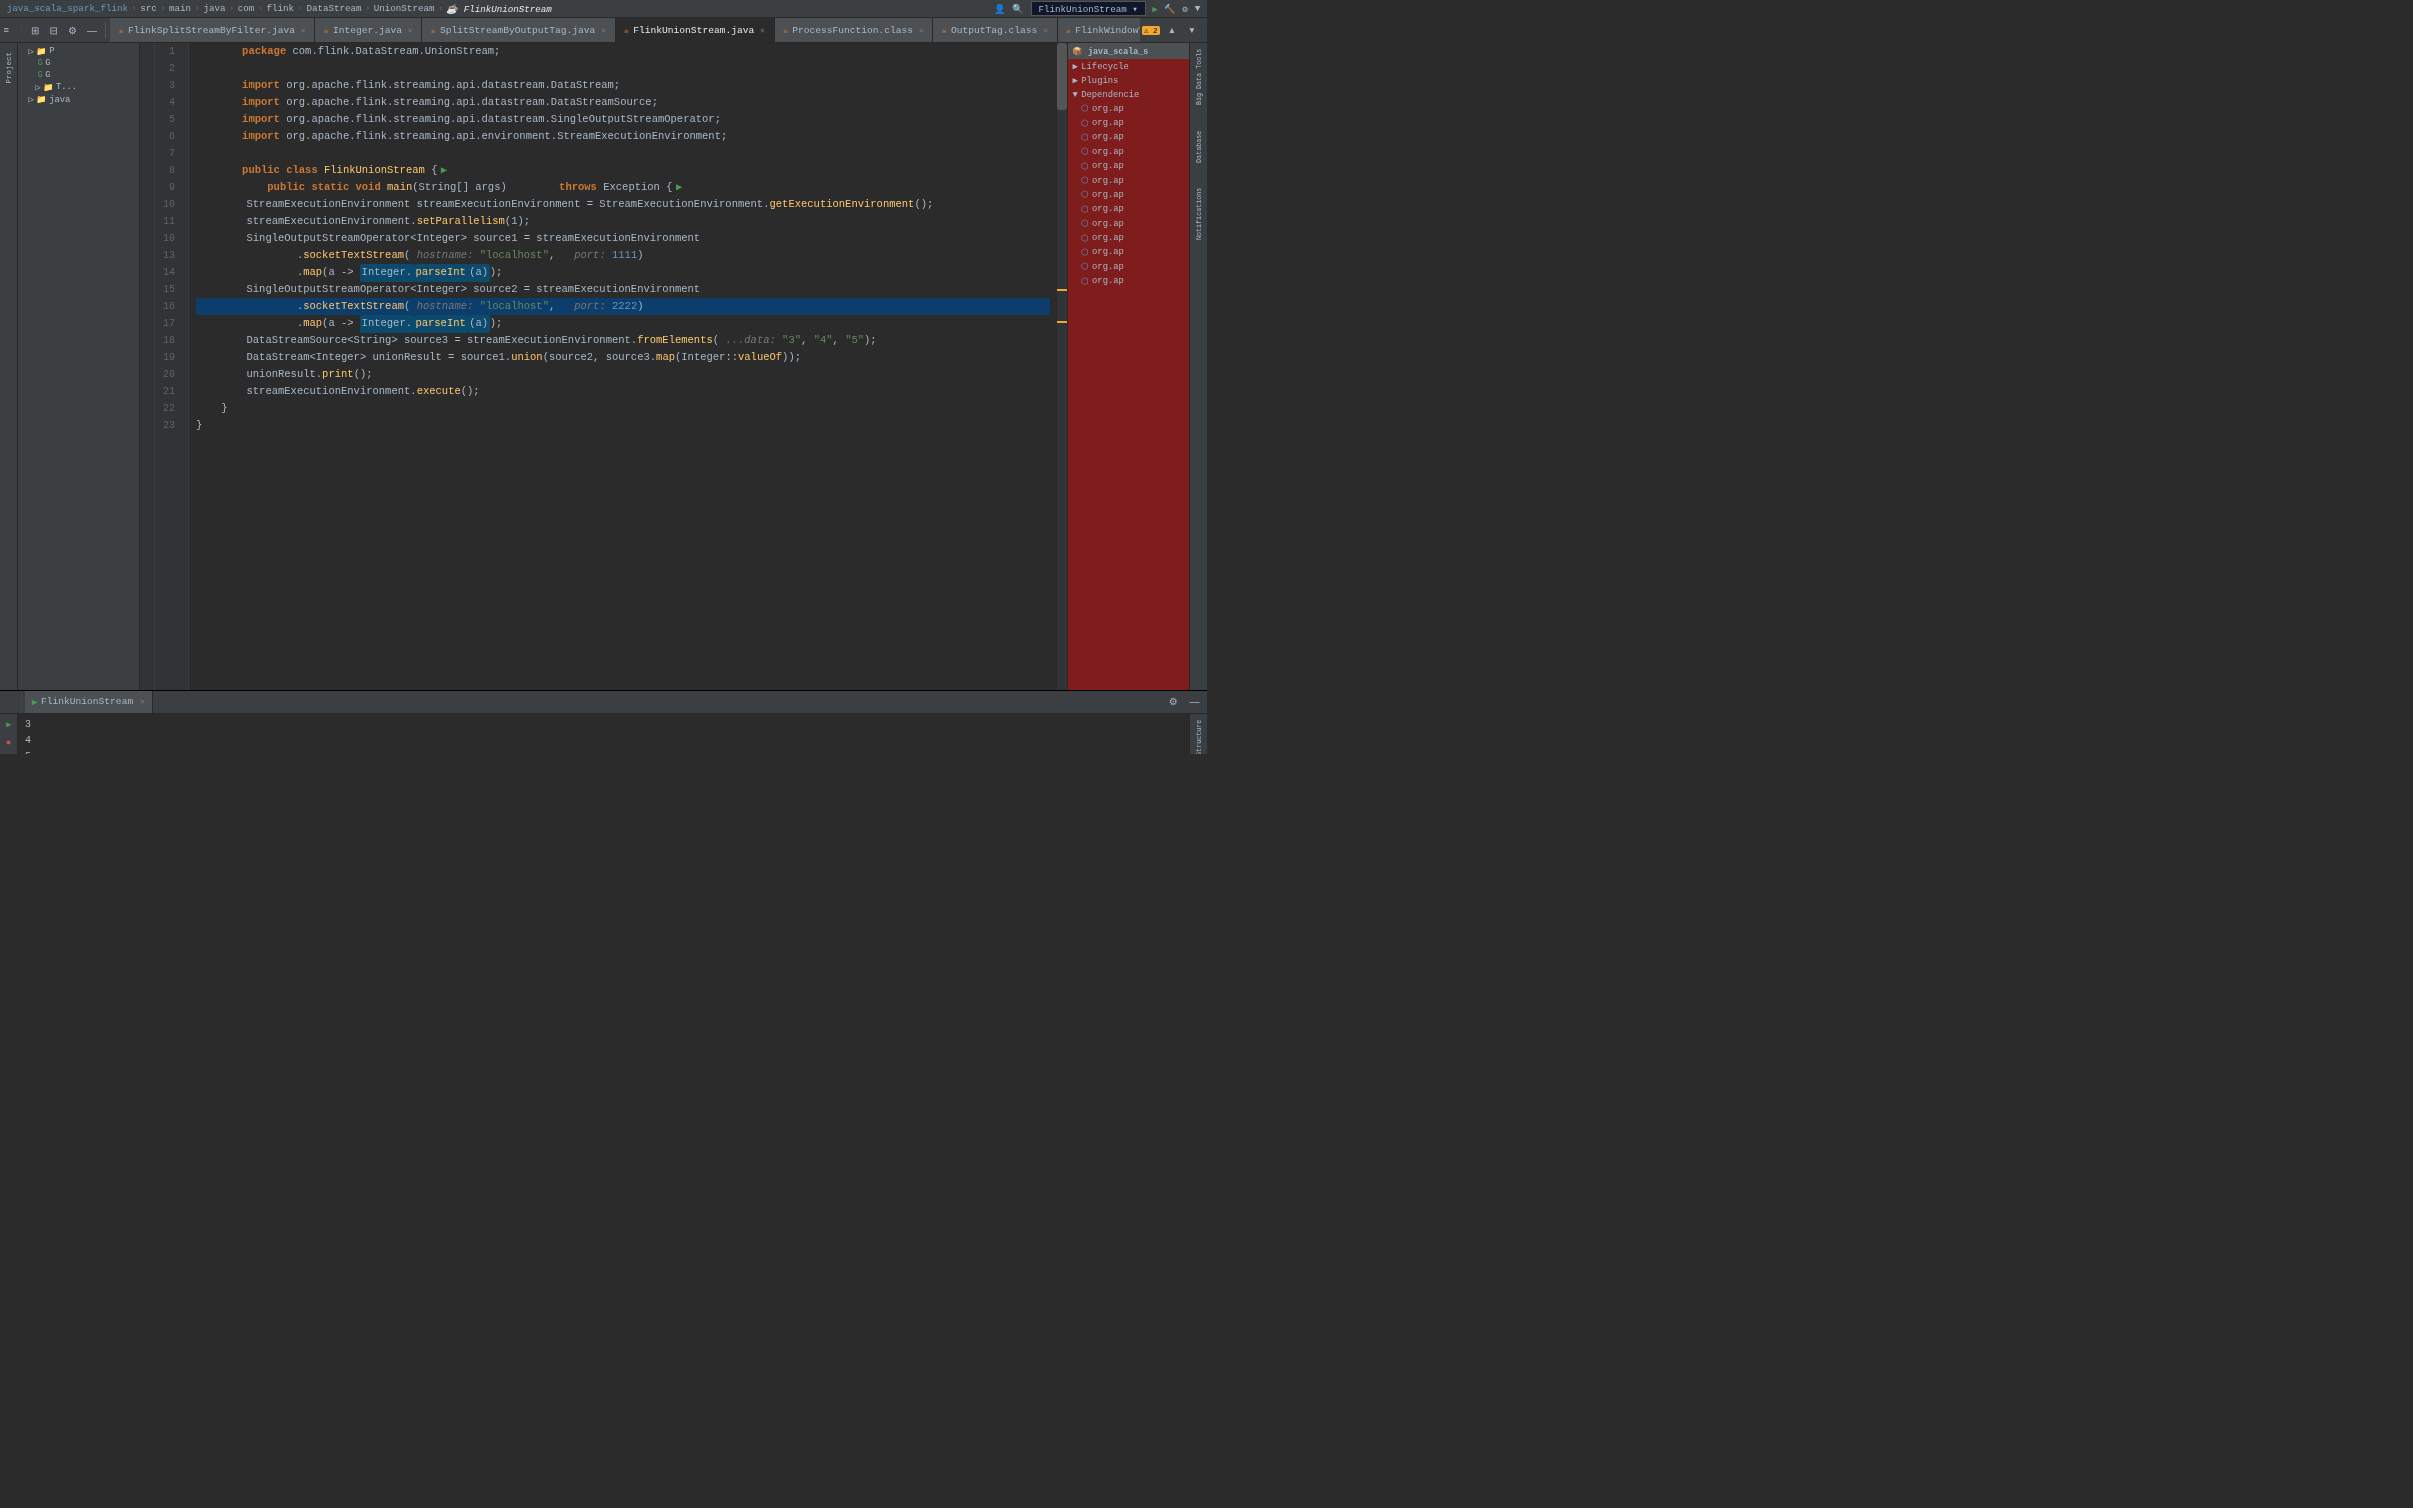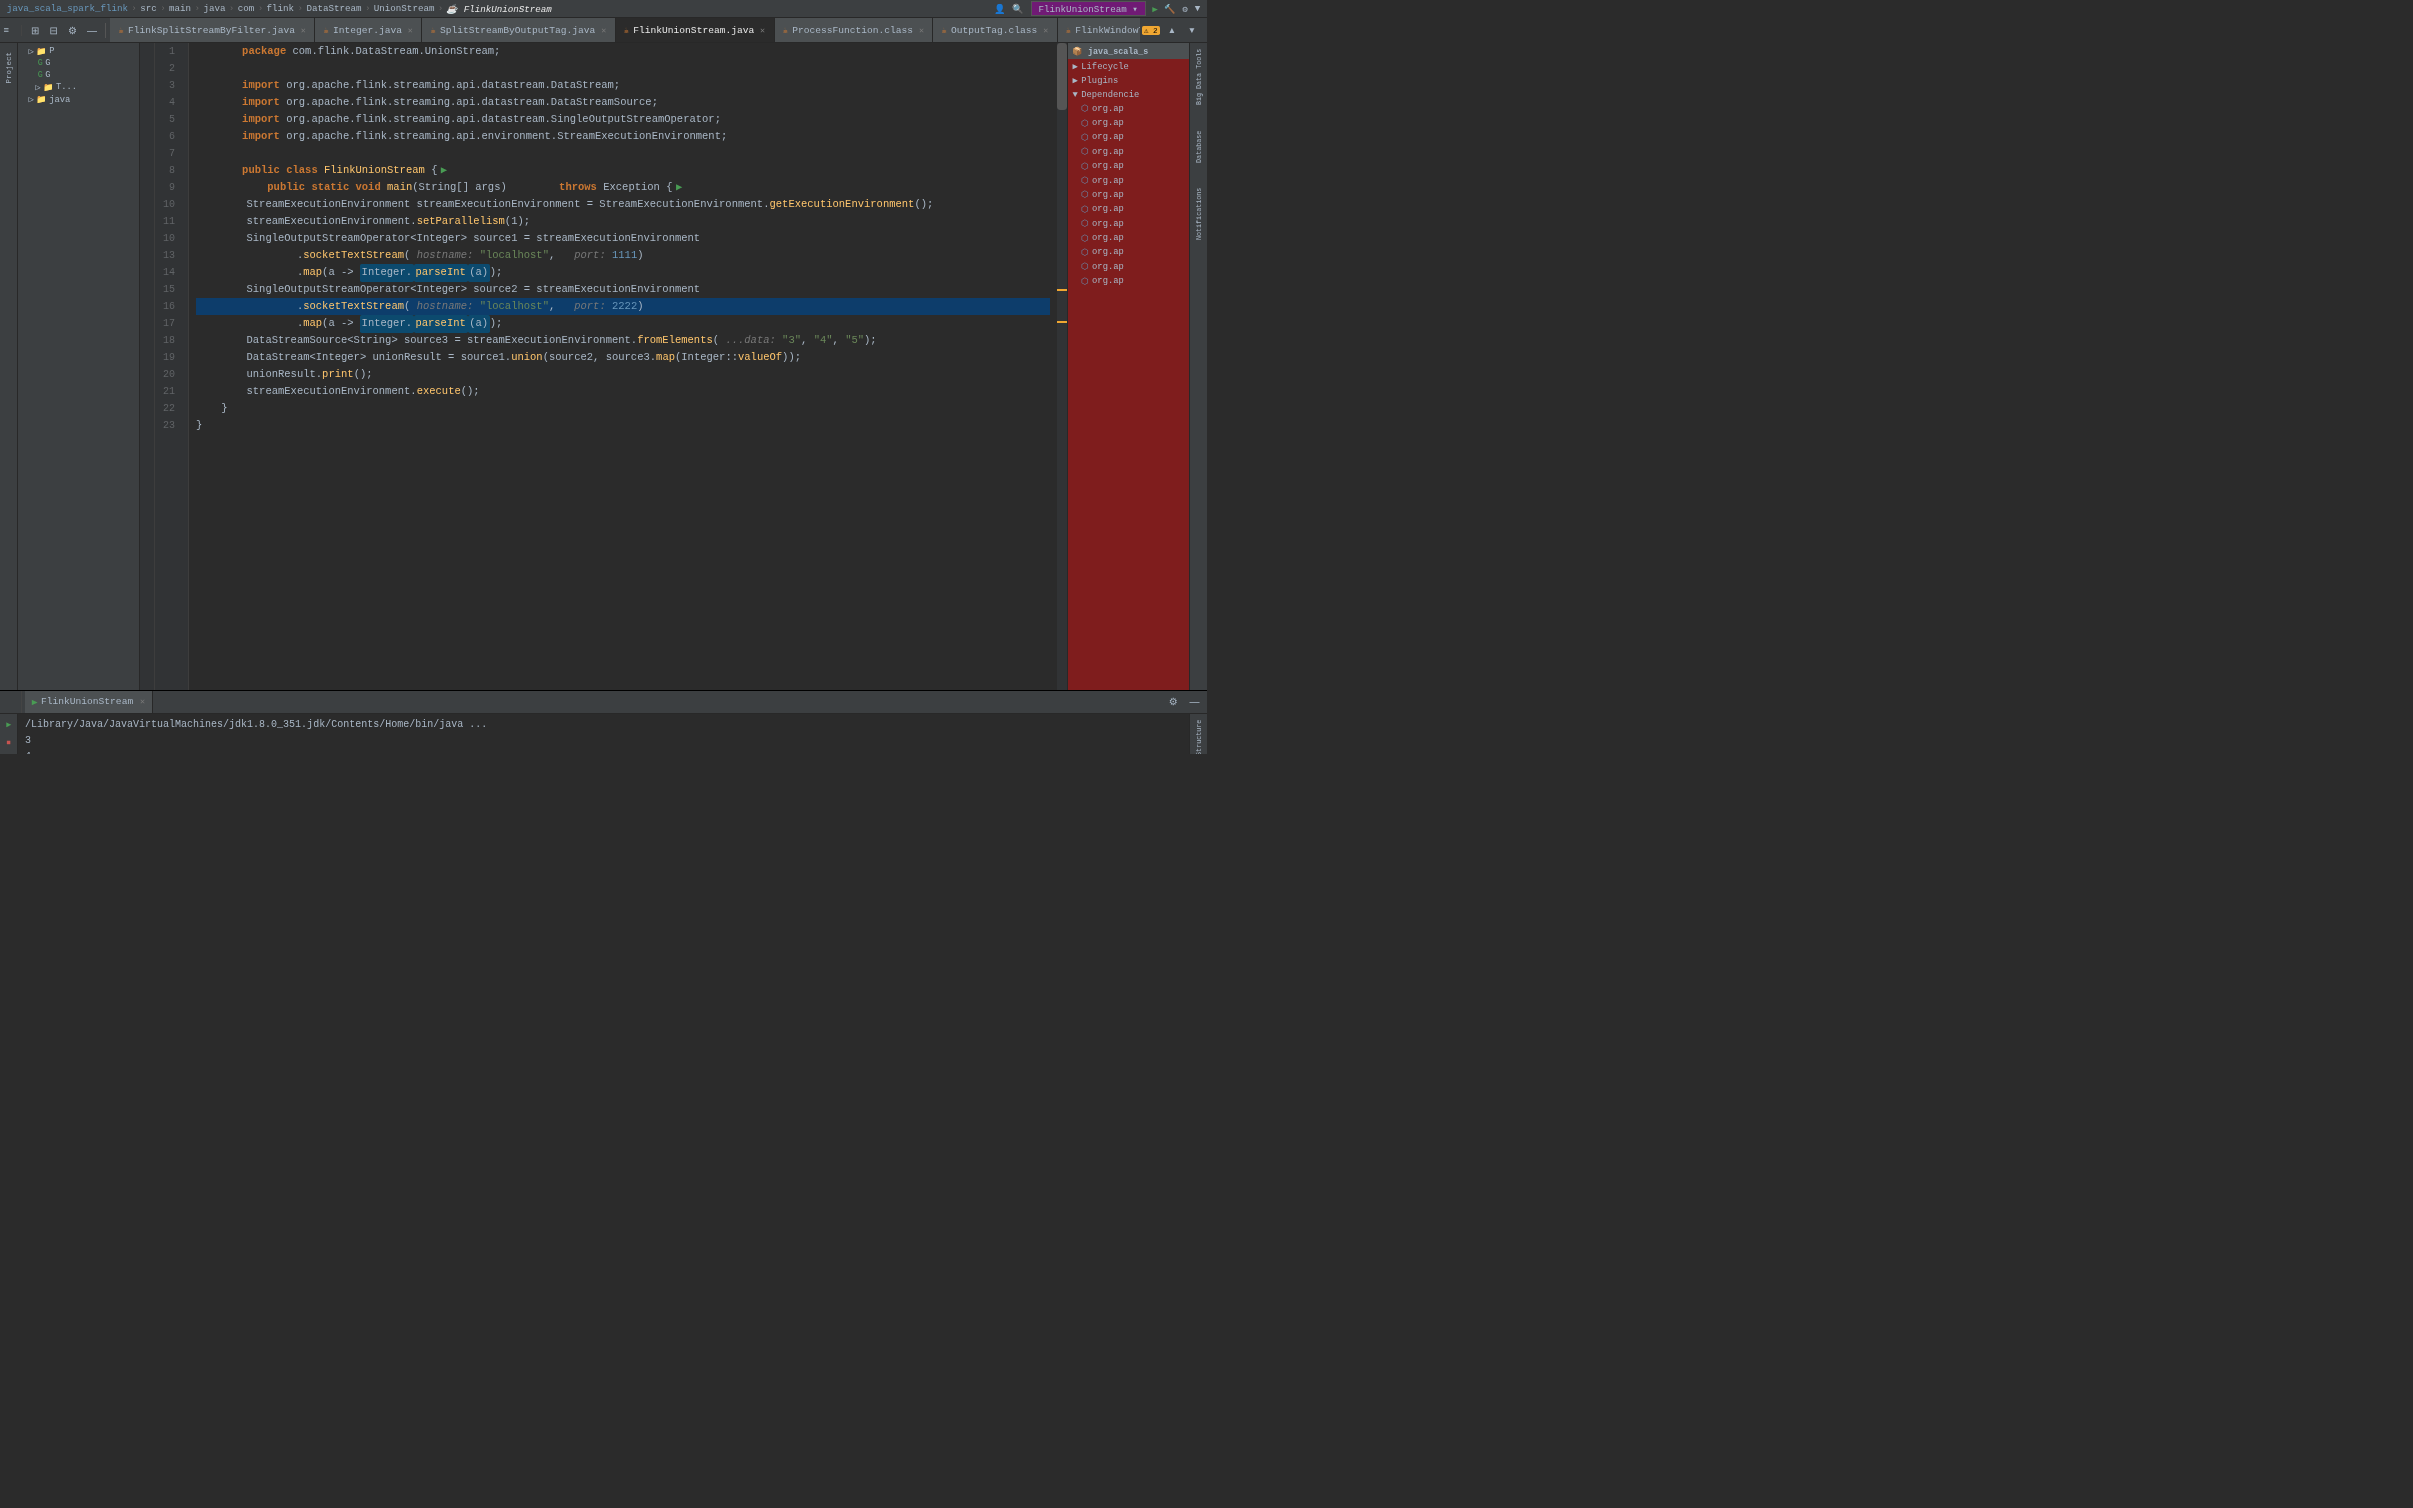--- a/index.html
+++ b/index.html
@@ -352,21 +352,21 @@
     <span class="sep"> › </span>
     <span style="cursor:pointer;">DataStream</span>
     <span class="sep"> › </span>
     <span style="cursor:pointer;">UnionStream</span>
     <span class="sep"> › </span>
     <span class="active" style="cursor:pointer;font-style:italic;">☕ FlinkUnionStream</span>
   </div>
   <div class="top-bar-right">
     <span style="cursor:pointer;">👤</span>
     <span style="cursor:pointer;">🔍</span>
-    <div style="background:#701a75; border:0.8px solid #555; padding:0.8px 6.7px; border-radius:0; font-size:9.2px; display:flex; align-items:center; gap:3.4px; cursor:pointer;">
+    <div style="background:#0f172a; border:0.8px solid #555; padding:0.8px 6.7px; border-radius:0; font-size:9.2px; display:flex; align-items:center; gap:3.4px; cursor:pointer;">
       <span>FlinkUnionStream ▾</span>
     </div>
     <span style="color:#499c54; cursor:pointer;">▶</span>
     <span style="cursor:pointer;">🔨</span>
     <span style="cursor:pointer;">⚙</span>
     <span style="cursor:pointer;">▼</span>
   </div>
 </div>
 
 <div class="toolbar">
@@ -690,21 +690,20 @@
     <div class="run-left-icons">
       <div class="run-left-icon green">▶</div>
       <div class="run-left-icon" style="color:#c75450;">⏹</div>
       <div class="run-left-icon">🔄</div>
       <div class="run-left-icon">⏬</div>
       <div class="run-left-icon">🖨</div>
       <div class="run-left-icon">🗑</div>
     </div>
 
     <div class="run-output">
-      <div class="cmd-line">/Library/Java/JavaVirtualMachines/jdk1.8.0_351.jdk/Contents/Home/bin/java ...</div>
       <div class="output-num">3</div>
       <div class="output-num">4</div>
       <div class="output-num">5</div>
       <div class="output-num">1</div>
       <div class="output-num">2</div>
       <div class="output-num">4</div>
       <div class="output-num">5</div>
       <div style="margin-top:8.4px;" class="success-msg">Process finished with exit code 130 (interrupted by signal 2: SIGINT)</div>
     </div>
 

